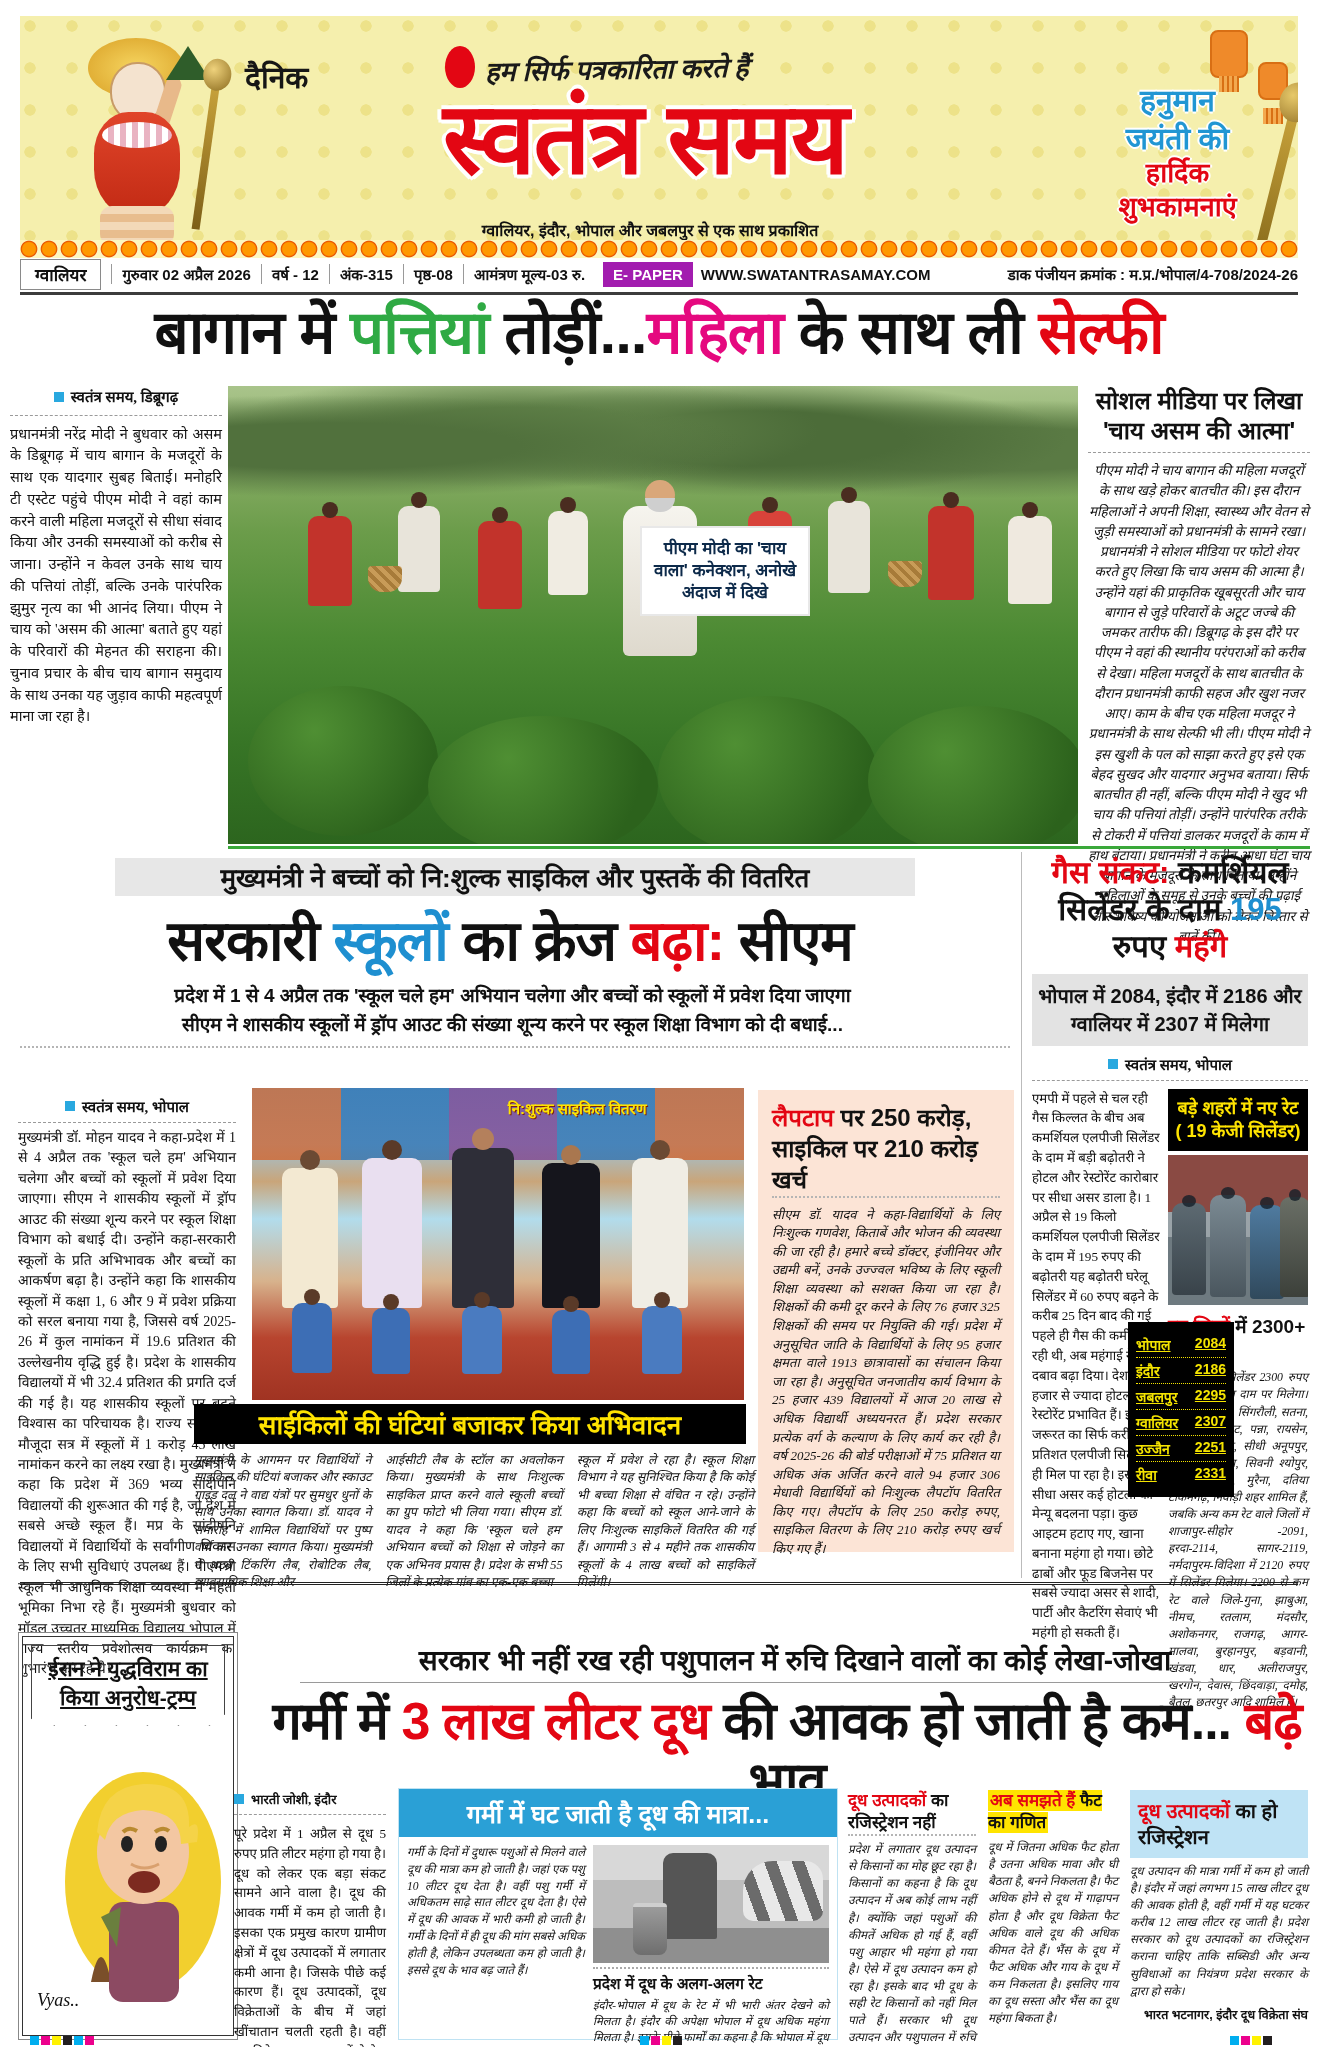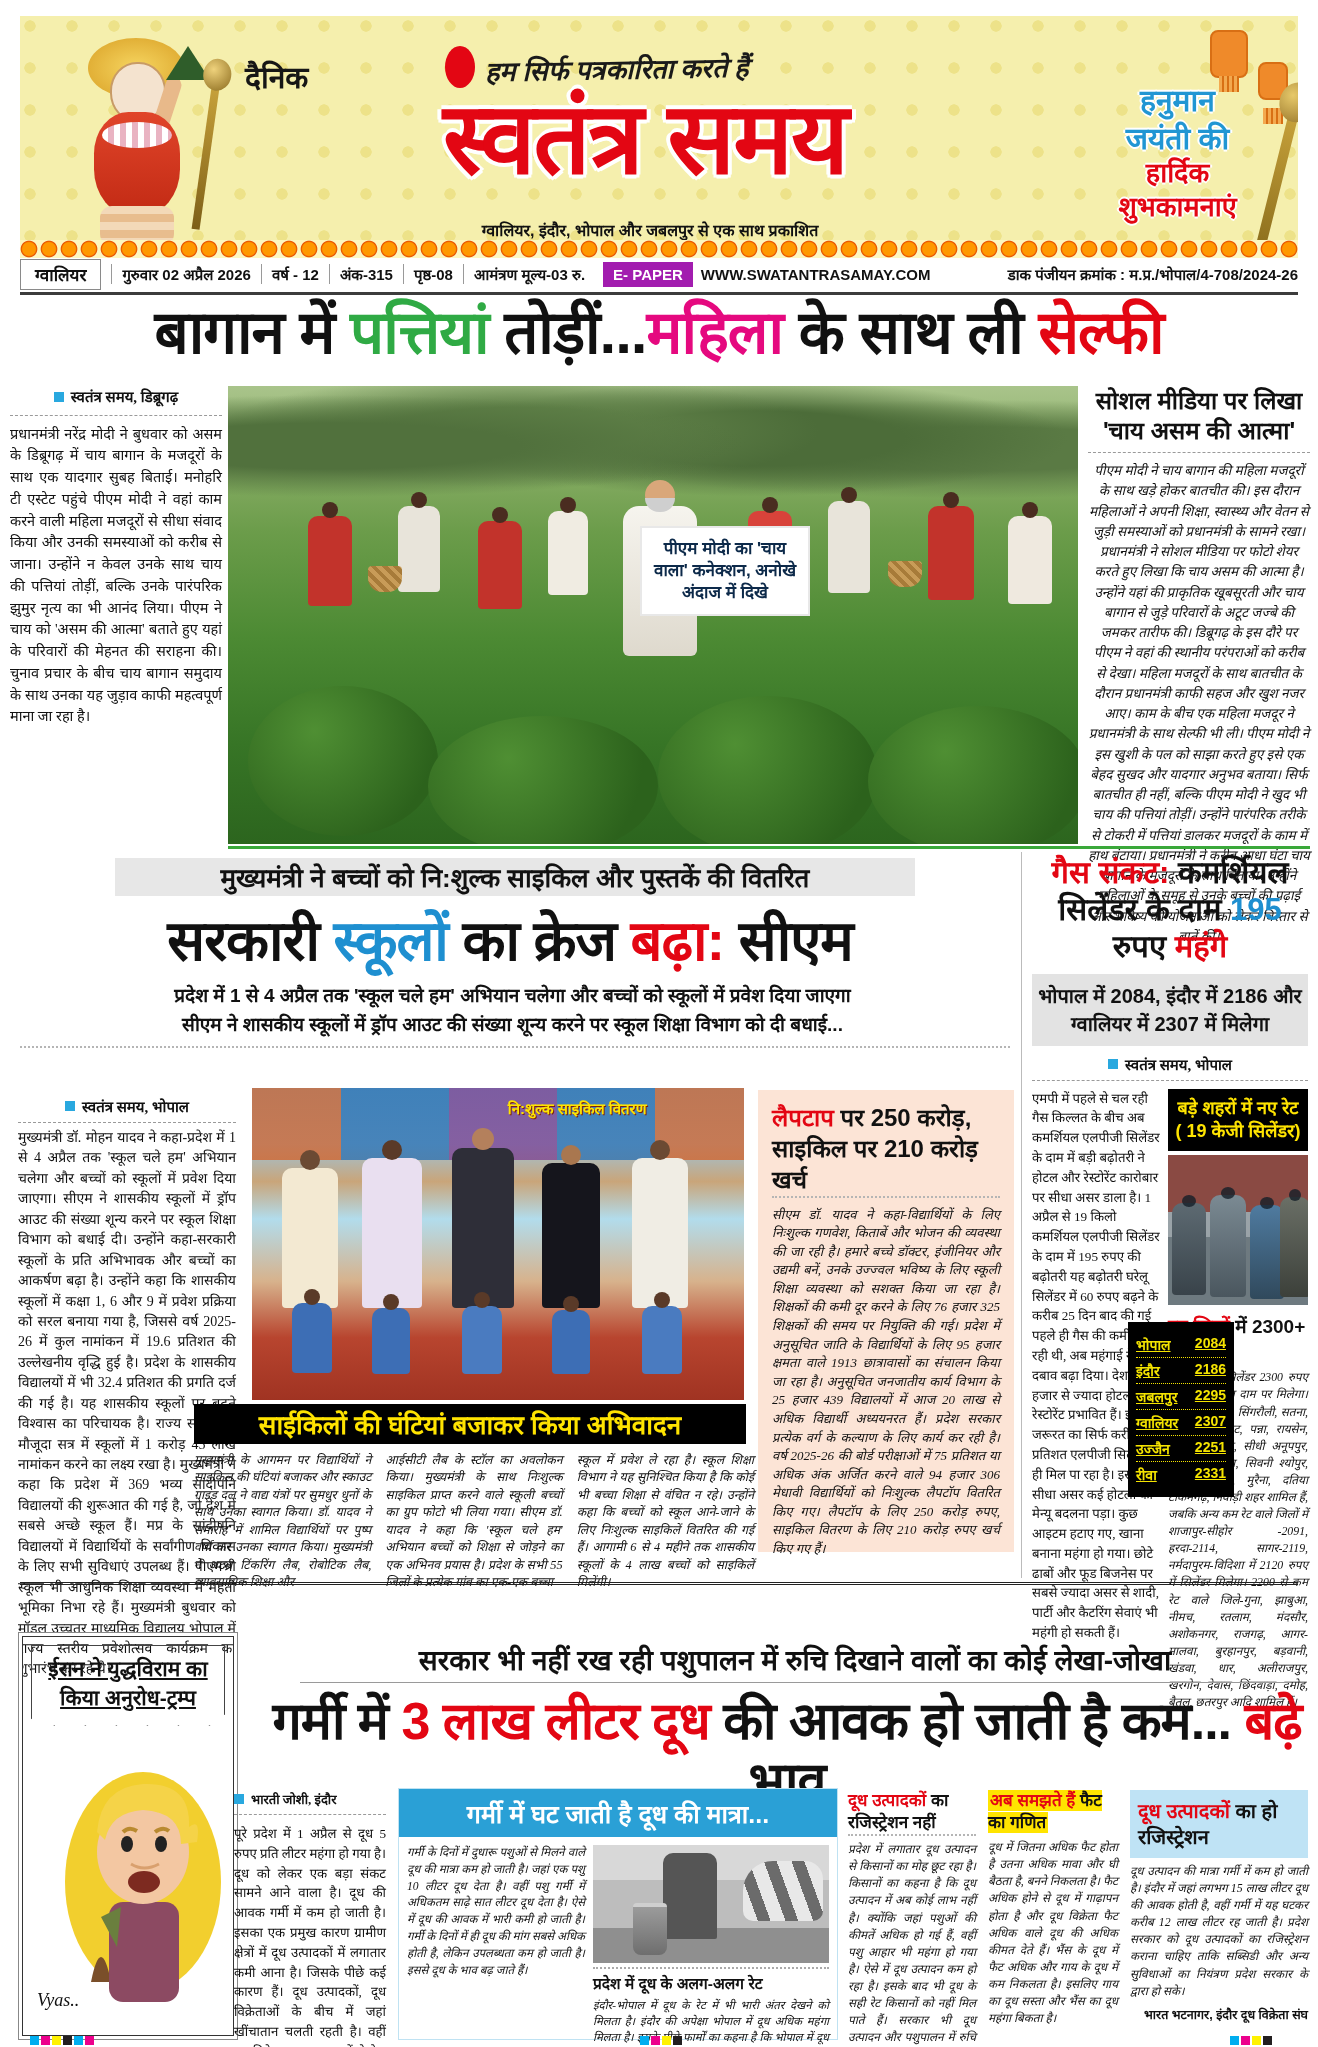--- a/index.html
+++ b/index.html
@@ -326,21 +326,21 @@
     </div>
   <div class="fig" style="left:390px;top:218px;width:40px;height:68px;background:#4a7bc0;">
       <span class="hd" style="background:#5a3a28;"></span>
     </div>
 </div>
 
 <div class="abs capband">साईकिलों की घंटियां बजाकर किया अभिवादन</div>
 <div class="abs cols3 ital">
   <div class="just">मुख्यमंत्री के आगमन पर विद्यार्थियों ने साइकिल की घंटियां बजाकर और स्काउट गाइड दल ने वाद्य यंत्रों पर सुमधुर धुनों के साथ उनका स्वागत किया। डॉ. यादव ने समारोह में शामिल विद्यार्थियों पर पुष्प वर्षा कर उनका स्वागत किया। मुख्यमंत्री ने अटल टिंकरिंग लैब, रोबोटिक लैब, व्यावसायिक शिक्षा और</div>
   <div class="just">आईसीटी लैब के स्टॉल का अवलोकन किया। मुख्यमंत्री के साथ निःशुल्क साइकिल प्राप्त करने वाले स्कूली बच्चों का ग्रुप फोटो भी लिया गया। सीएम डॉ. यादव ने कहा कि 'स्कूल चले हम' अभियान बच्चों को शिक्षा से जोड़ने का एक अभिनव प्रयास है। प्रदेश के सभी 55 जिलों के प्रत्येक गांव का एक-एक बच्चा</div>
-  <div class="just">स्कूल में प्रवेश ले रहा है। स्कूल शिक्षा विभाग ने यह सुनिश्चित किया है कि कोई भी बच्चा शिक्षा से वंचित न रहे। उन्होंने कहा कि बच्चों को स्कूल आने-जाने के लिए निःशुल्क साइकिलें वितरित की गई हैं। आगामी 6 से 4 महीने तक शासकीय स्कूलों के 4 लाख बच्चों को साइकिलें मिलेंगी।</div>
+  <div class="just">स्कूल में प्रवेश ले रहा है। स्कूल शिक्षा विभाग ने यह सुनिश्चित किया है कि कोई भी बच्चा शिक्षा से वंचित न रहे। उन्होंने कहा कि बच्चों को स्कूल आने-जाने के लिए निःशुल्क साइकिलें वितरित की गई हैं। आगामी 3 से 4 महीने तक शासकीय स्कूलों के 4 लाख बच्चों को साइकिलें मिलेंगी।</div>
 </div>
 
 <div class="abs laptopbox">
   <div class="lb-title"><span style="color: rgb(227, 6, 19);">लैपटाप</span><span style="color: rgb(17, 17, 17);"> पर 250 करोड़, साइकिल पर 210 करोड़ खर्च</span></div>
   <div class="dotdiv"></div>
   <div class="lb-body ital just">सीएम डॉ. यादव ने कहा-विद्यार्थियों के लिए निःशुल्क गणवेश, किताबें और भोजन की व्यवस्था की जा रही है। हमारे बच्चे डॉक्टर, इंजीनियर और उद्यमी बनें, उनके उज्ज्वल भविष्य के लिए स्कूली शिक्षा व्यवस्था को सशक्त किया जा रहा है। शिक्षकों की कमी दूर करने के लिए 76 हजार 325 शिक्षकों की समय पर नियुक्ति की गई। प्रदेश में अनुसूचित जाति के विद्यार्थियों के लिए 95 हजार क्षमता वाले 1913 छात्रावासों का संचालन किया जा रहा है। अनुसूचित जनजातीय कार्य विभाग के 25 हजार 439 विद्यालयों में आज 20 लाख से अधिक विद्यार्थी अध्ययनरत हैं। प्रदेश सरकार प्रत्येक वर्ग के कल्याण के लिए कार्य कर रही है। वर्ष 2025-26 की बोर्ड परीक्षाओं में 75 प्रतिशत या अधिक अंक अर्जित करने वाले 94 हजार 306 मेधावी विद्यार्थियों को निःशुल्क लैपटॉप वितरित किए गए। लैपटॉप के लिए 250 करोड़ रुपए, साइकिल वितरण के लिए 210 करोड़ रुपए खर्च किए गए हैं।</div>
 </div>
 <div class="abs vdiv"></div>
 
 <div class="abs gas">

